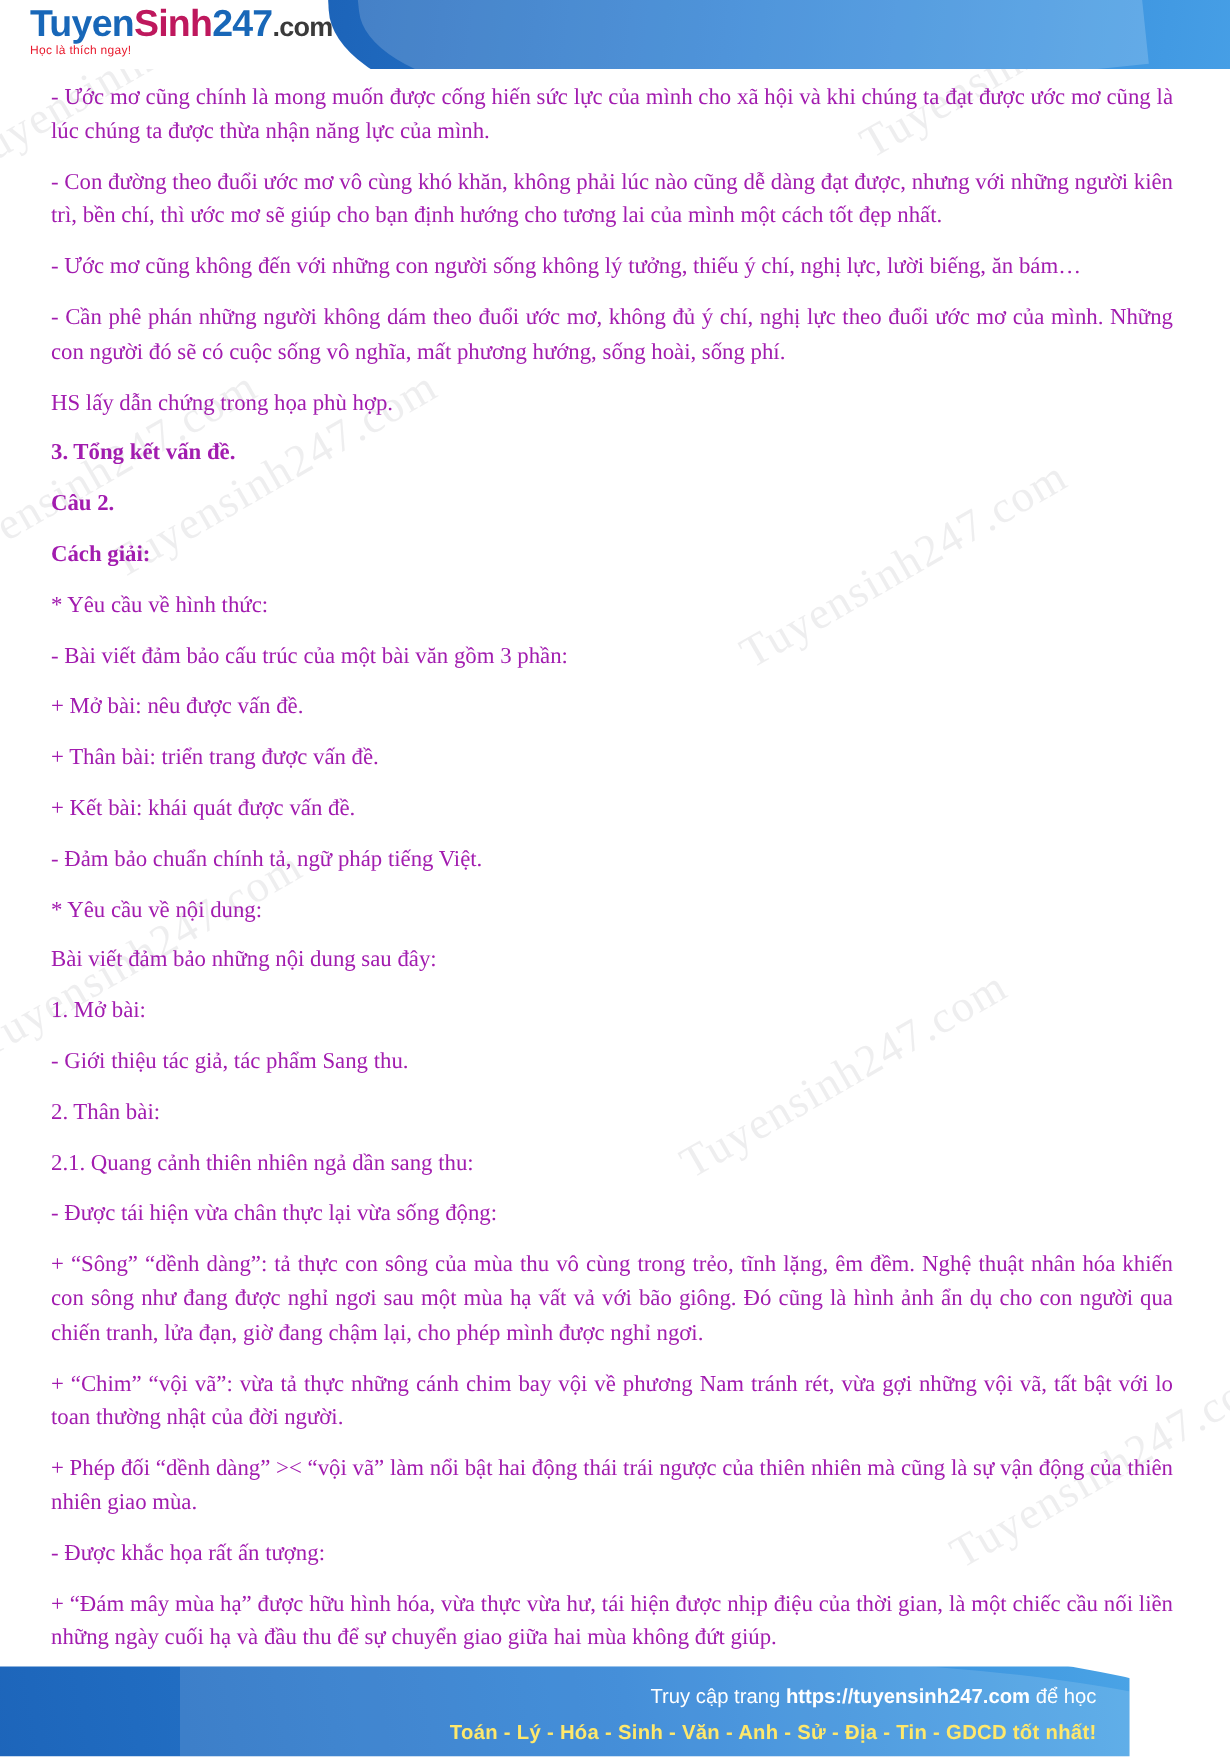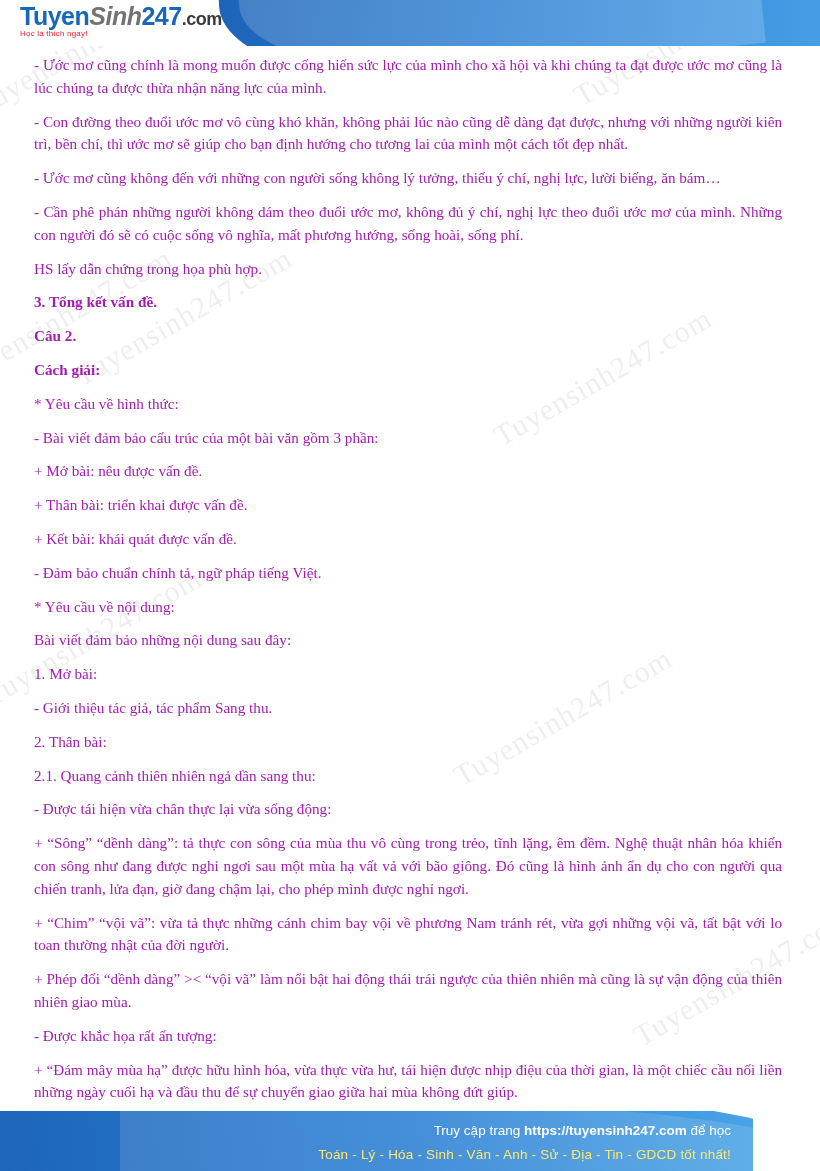--- a/index.html
+++ b/index.html
@@ -50,21 +50,21 @@
     top: 4px;
     line-height: 1;
   }
   .logo-main {
     font-family: "Liberation Sans", sans-serif;
     font-size: 25px;
     font-weight: bold;
     letter-spacing: -0.5px;
   }
   .logo-tuyen { color: #1867b8; margin-top: 47px; }
-  .logo-sinh { color: #737373; font-style: italic; }
+  .logo-sinh { color: #be185d; }
   .logo-247 { color: #1867b8; }
   .logo-com { color: #3a3a3a; font-size: 18px; }
   .logo-sub {
     font-family: "Liberation Sans", sans-serif;
     font-size: 8px;
     color: #e8192c;
     text-align: left;
     margin-top: 1px;
     letter-spacing: 0.2px;
   }
@@ -136,21 +136,21 @@
     z-index: 3;
   }
   .footer-line1 .url { font-weight: bold; }
   .footer-line2 {
     position: absolute;
     right: 22px;
     top: 36px;
     color: #ffe86b;
     font-family: "Liberation Sans", sans-serif;
     font-size: 13.5px;
-    font-weight: normal;
+    font-weight: bold;
     z-index: 3;
     letter-spacing: 0.2px;
   }
 </style>
 </head>
 <body>
 
 <div class="wm" style="left:-40px; top:30px;">Tuyensinh247.com</div>
 <div class="wm" style="left:560px; top:20px;">Tuyensinh247.com</div>
 <div class="wm" style="left:-60px; top:300px;">Tuyensinh247.com</div>
@@ -174,21 +174,21 @@
   <p>- Con đường theo đuổi ước mơ vô cùng khó khăn, không phải lúc nào cũng dễ dàng đạt được, nhưng với những người kiên trì, bền chí, thì ước mơ sẽ giúp cho bạn định hướng cho tương lai của mình một cách tốt đẹp nhất.</p>
   <p>- Ước mơ cũng không đến với những con người sống không lý tưởng, thiếu ý chí, nghị lực, lười biếng, ăn bám…</p>
   <p>- Cần phê phán những người không dám theo đuổi ước mơ, không đủ ý chí, nghị lực theo đuổi ước mơ của mình. Những con người đó sẽ có cuộc sống vô nghĩa, mất phương hướng, sống hoài, sống phí.</p>
   <p class="tight">HS lấy dẫn chứng trong họa phù hợp.</p>
   <p class="bold tight">3. Tổng kết vấn đề.</p>
   <p class="red tight">Câu 2.</p>
   <p class="red tight">Cách giải:</p>
   <p>* Yêu cầu về hình thức:</p>
   <p>- Bài viết đảm bảo cấu trúc của một bài văn gồm 3 phần:</p>
   <p>+ Mở bài: nêu được vấn đề.</p>
-  <p>+ Thân bài: triển khai được vấn đề.</p>
+  <p>+ Thân bài: triển trang được vấn đề.</p>
   <p>+ Kết bài: khái quát được vấn đề.</p>
   <p>- Đảm bảo chuẩn chính tả, ngữ pháp tiếng Việt.</p>
   <p>* Yêu cầu về nội dung:</p>
   <p>Bài viết đảm bảo những nội dung sau đây:</p>
   <p>1. Mở bài:</p>
   <p>- Giới thiệu tác giả, tác phẩm Sang thu.</p>
   <p>2. Thân bài:</p>
   <p>2.1. Quang cảnh thiên nhiên ngả dần sang thu:</p>
   <p>- Được tái hiện vừa chân thực lại vừa sống động:</p>
   <p>+ “Sông” “dềnh dàng”: tả thực con sông của mùa thu vô cùng trong trẻo, tĩnh lặng, êm đềm. Nghệ thuật nhân hóa khiến con sông như đang được nghỉ ngơi sau một mùa hạ vất vả với bão giông. Đó cũng là hình ảnh ẩn dụ cho con người qua chiến tranh, lửa đạn, giờ đang chậm lại, cho phép mình được nghỉ ngơi.</p>

